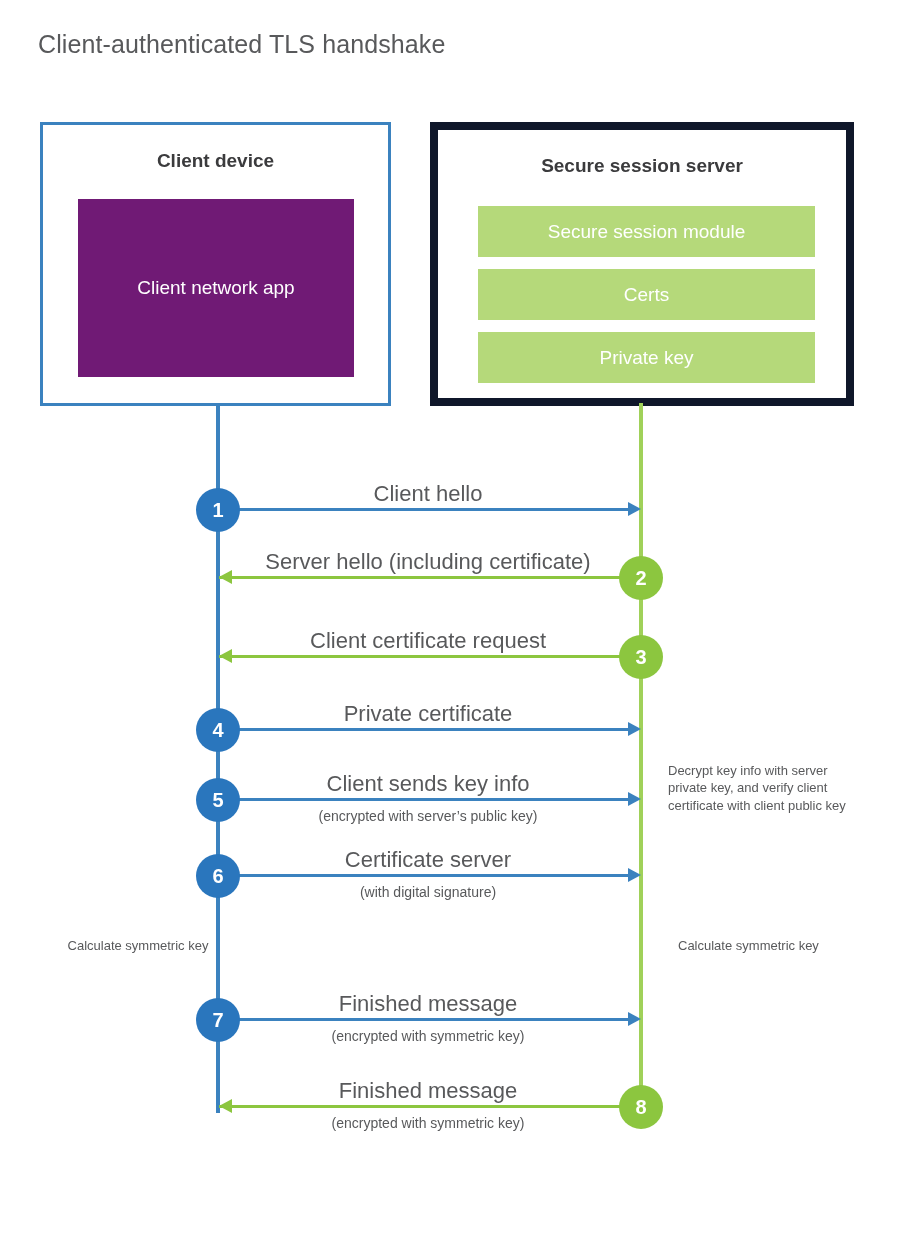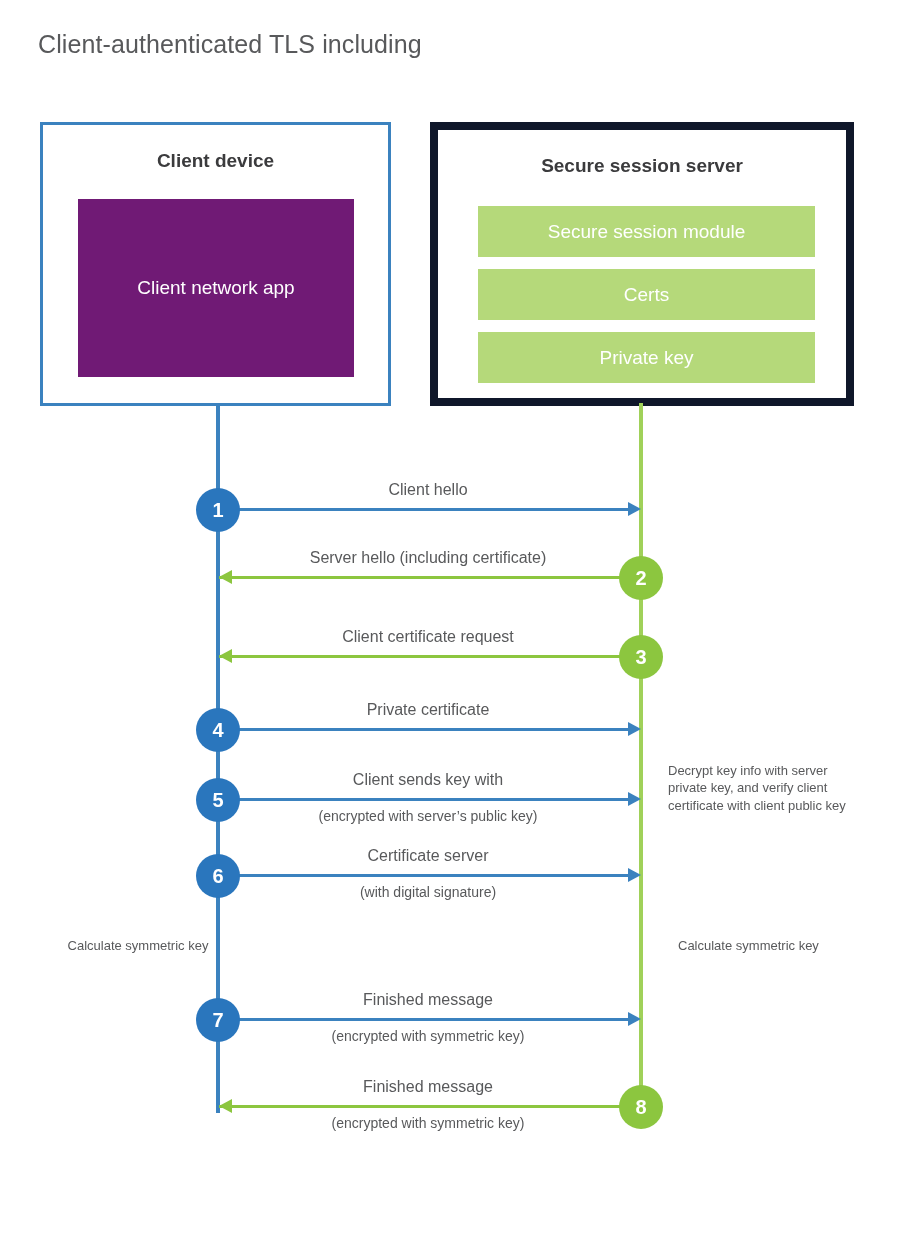--- a/index.html
+++ b/index.html
@@ -128,21 +128,21 @@
     border-bottom: 7.5px solid transparent;
   }
   .arrow-head.right.blue { border-left: 13px solid #3b82bf; }
   .arrow-head.left.green { border-right: 13px solid #8cc63f; }
 
   .msg-label {
     position: absolute;
     left: 228px;
     width: 400px;
     text-align: center;
-    font-size: 16px;
+    font-size: 22px;
     color: #58595b;
     white-space: nowrap;
     top: -27px;
   }
   .msg-sublabel {
     position: absolute;
     left: 228px;
     width: 400px;
     text-align: center;
     font-size: 14px;
@@ -176,21 +176,21 @@
     line-height: 1.33;
     white-space: pre-line;
   }
   #note-decrypt { left: 668px; top: 762px; width: 185px; }
   #note-calc-client { left: 63px; top: 937px; width: 150px; text-align: center; }
   #note-calc-server { left: 678px; top: 937px; width: 160px; }
 </style>
 </head>
 <body>
 
-<div id="page-title">Client-authenticated TLS including</div>
+<div id="page-title">Client-authenticated TLS handshake</div>
 
 <div class="party-box" id="client-box">
   <div class="party-title">Client device</div>
   <div id="client-app-block">Client network app</div>
 </div>
 
 <div class="party-box" id="server-box">
   <div class="party-title">Secure session server</div>
   <div class="server-bar" id="server-bar-0">Secure session module</div>
   <div class="server-bar" id="server-bar-1">Certs</div>
@@ -221,21 +221,21 @@
     </div>
     <div class="msg-row" style="top: 728px;">
       <div class="arrow-line blue" style="left: 219px; width: 411px;"></div>
       <div class="arrow-head right blue" style="left: 628px;"></div>
       <div class="msg-label">Private certificate</div>
       <div class="step-badge blue">4</div>
     </div>
     <div class="msg-row" style="top: 798px;">
       <div class="arrow-line blue" style="left: 219px; width: 411px;"></div>
       <div class="arrow-head right blue" style="left: 628px;"></div>
-      <div class="msg-label">Client sends key with</div>
+      <div class="msg-label">Client sends key info</div>
       <div class="msg-sublabel">(encrypted with server’s public key)</div>
       <div class="step-badge blue">5</div>
     </div>
     <div class="msg-row" style="top: 874px;">
       <div class="arrow-line blue" style="left: 219px; width: 411px;"></div>
       <div class="arrow-head right blue" style="left: 628px;"></div>
       <div class="msg-label">Certificate server</div>
       <div class="msg-sublabel">(with digital signature)</div>
       <div class="step-badge blue">6</div>
     </div>

